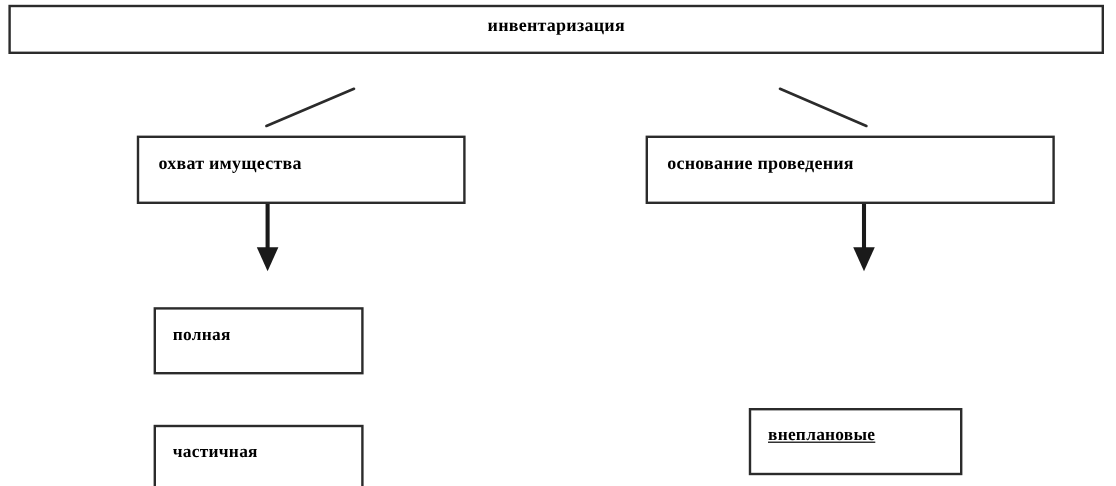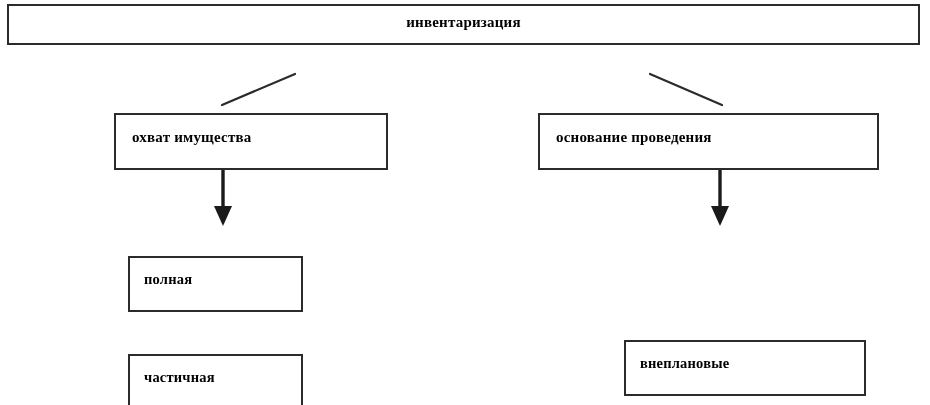--- a/index.html
+++ b/index.html
@@ -68,21 +68,21 @@
     padding-left: 14px;
   }
   .leaf .box-label {
     font-size: 14.5px;
     position: relative;
     top: -5px;
   }
   #leaf-full        { left: 128px; top: 256px; width: 175px; text-align: right; }
   #leaf-partial     { left: 128px; top: 354px; width: 175px; }
   #leaf-planned     { left: 624px; top: 256px; width: 221px; }
-  #leaf-unplanned   { left: 624px; top: 340px; width: 242px; }
+  #leaf-unplanned   { left: 624px; top: 340px; width: 178px; text-decoration: underline; }
 
   
   #connectors {
     position: absolute;
     left: 0;
     top: 0;
     width: 930px;
     height: 405px;
     pointer-events: none;
   }

